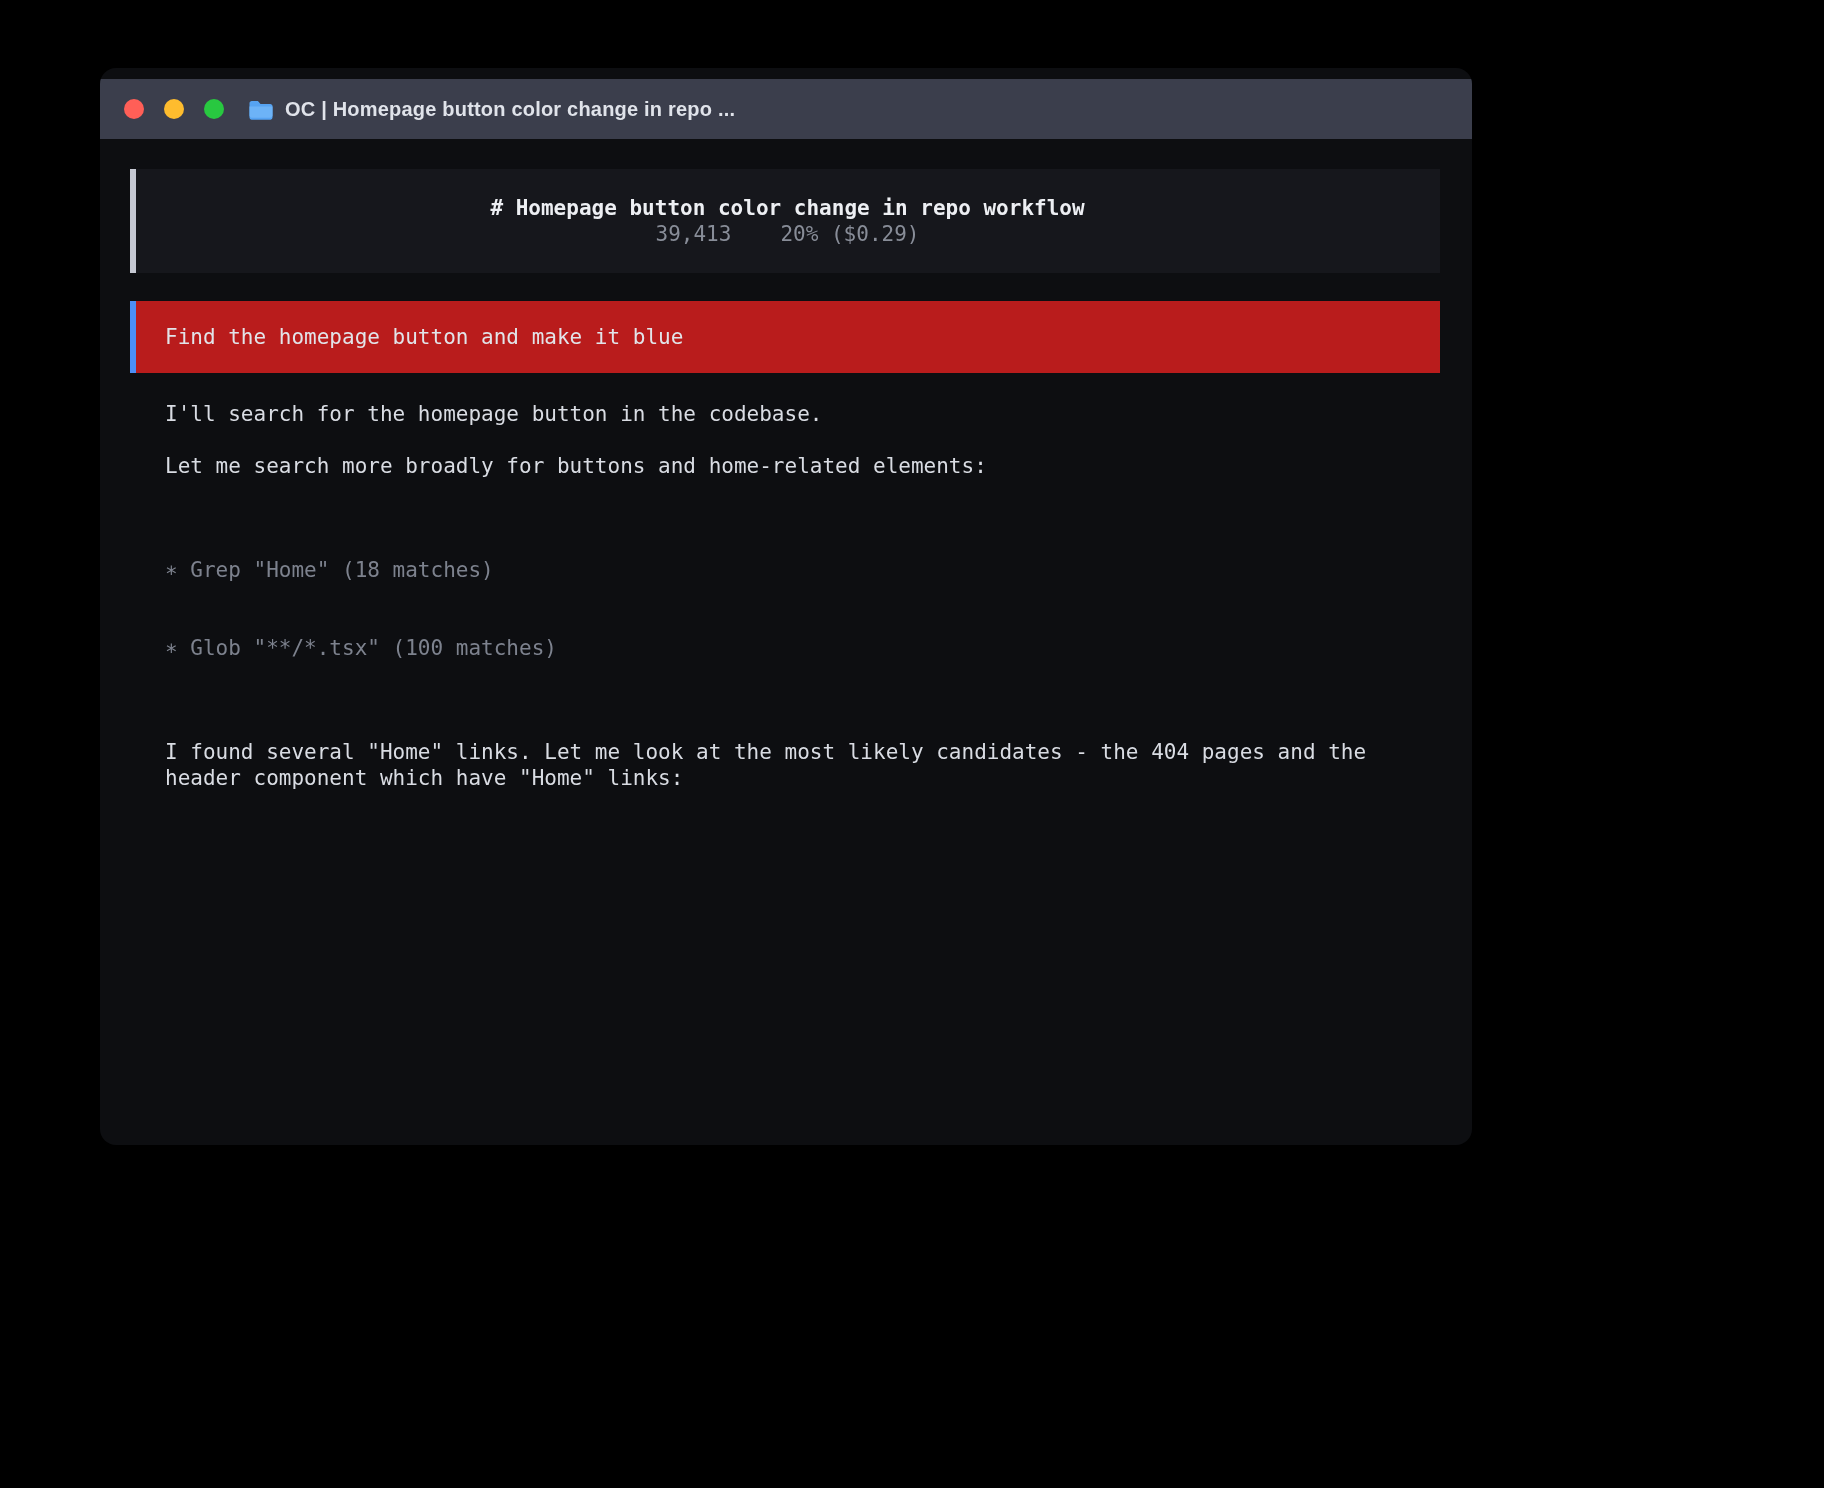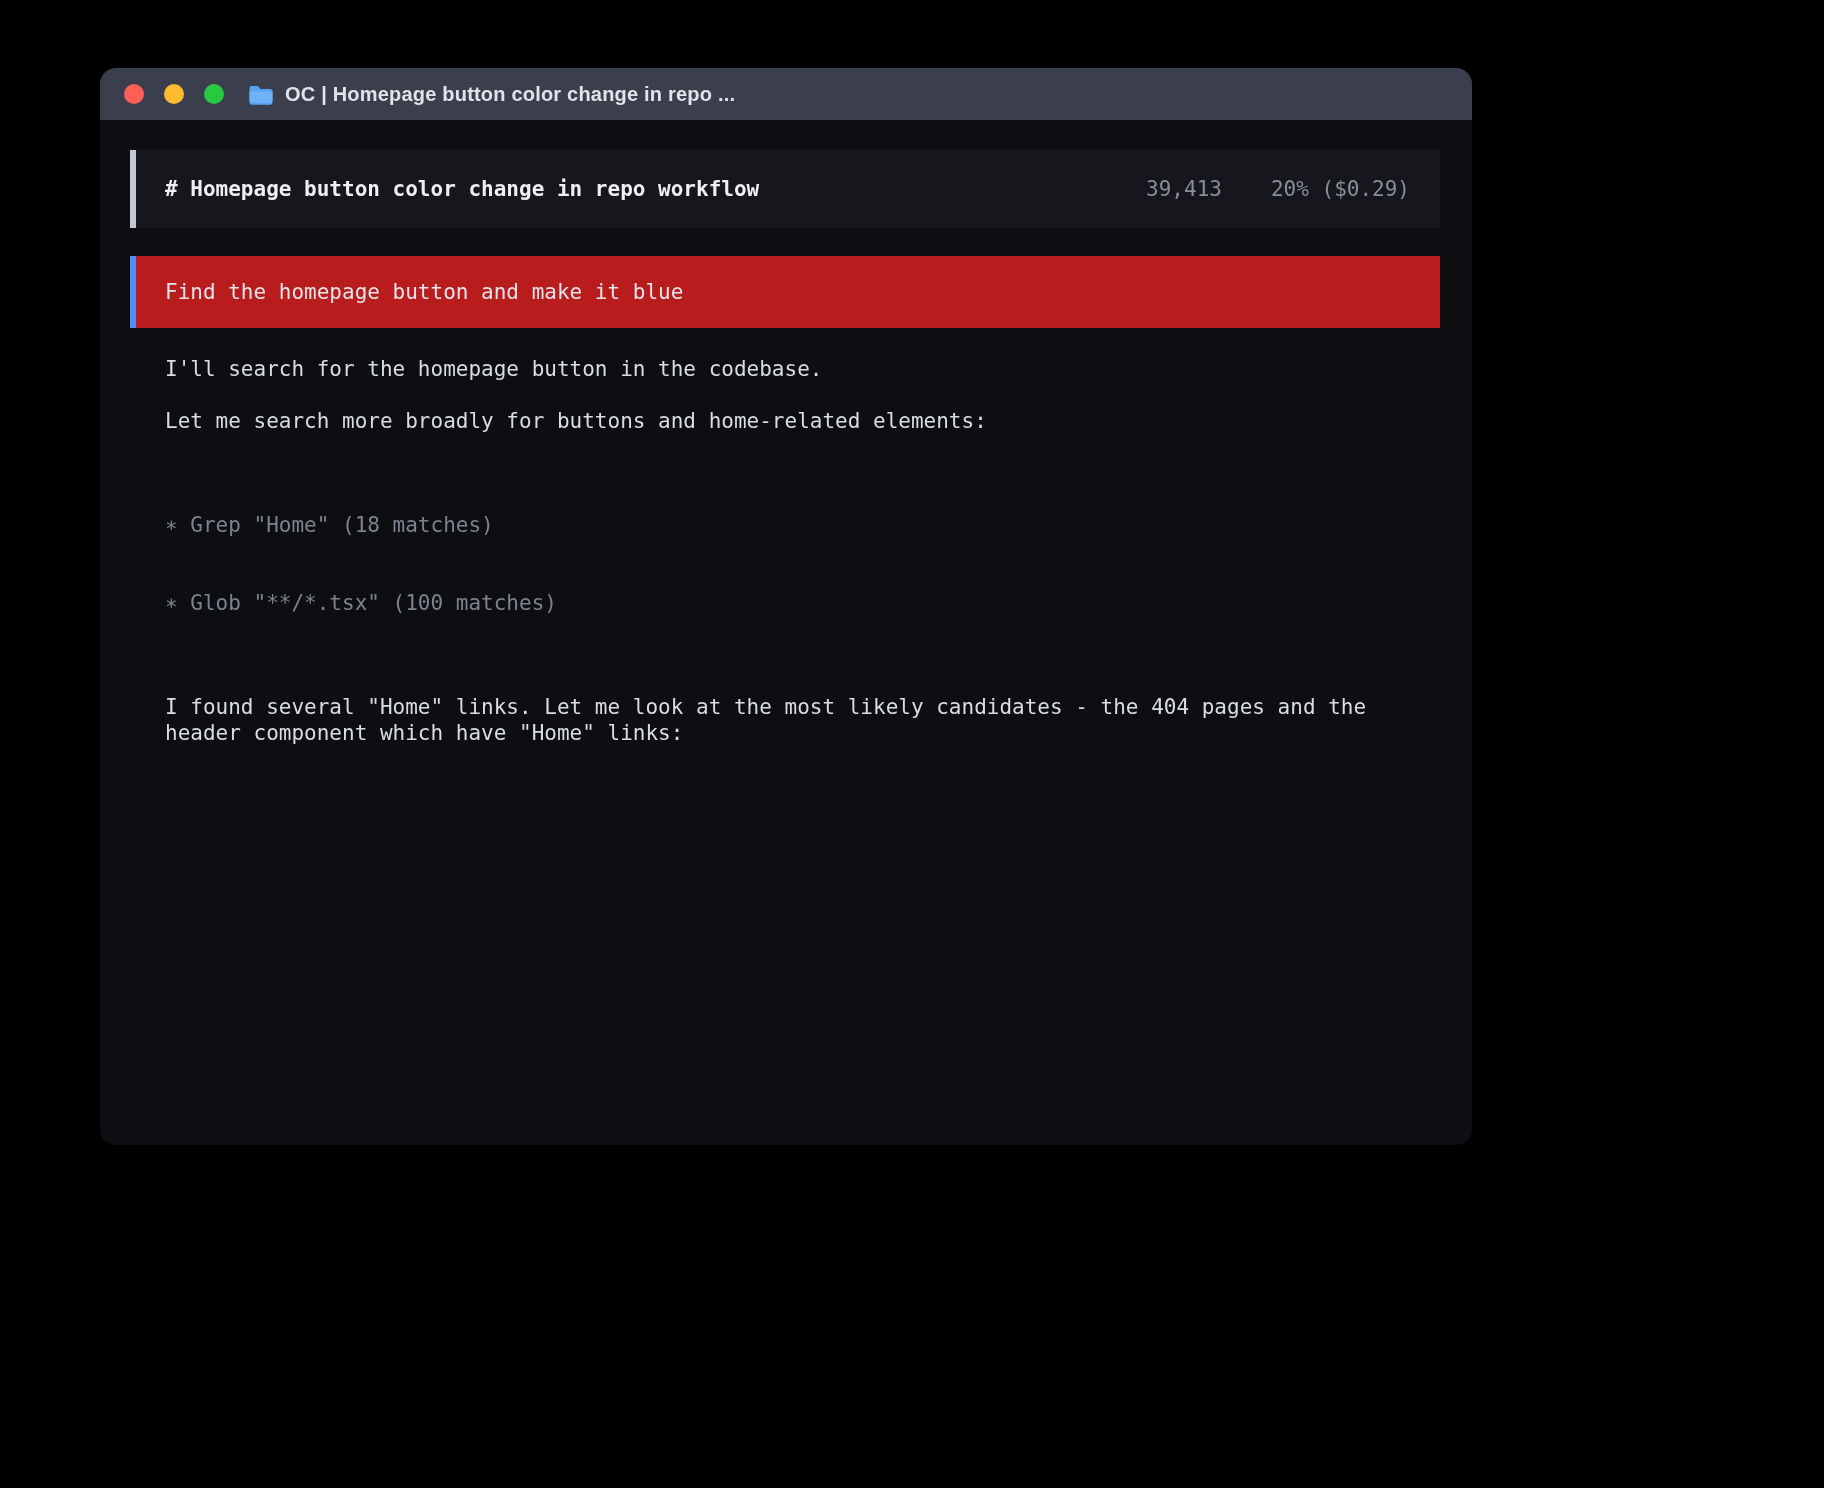--- a/index.html
+++ b/index.html
@@ -1,35 +1,35 @@
 <!DOCTYPE html>
 <html><head>
 <meta charset="utf-8">
 <style>
   html,body{margin:0;padding:0;background:#000;}
   .stage{position:relative;width:1824px;height:1488px;background:#000;overflow:hidden;}
 
   .window{position:absolute;left:100px;top:68px;width:1372px;height:1077px;background:#0d0e11;
           border-radius:16px;overflow:hidden;box-shadow:0 30px 90px rgba(0,0,0,.85);}
 
-  .titlebar{height:52px;background:#3b3e4c;display:flex;align-items:center;padding:0 16px;}
+  .titlebar{height:60px;background:#3b3e4c;display:flex;align-items:center;padding:0 16px;margin-top:11px;}
   .lights{display:flex;gap:20px;margin-left:8px;}
   .light{width:20px;height:20px;border-radius:50%;border:none;padding:0;cursor:default;}
   .light.red{background:#ff5f57}
   .light.yellow{background:#febc2e}
   .light.green{background:#28c840}
   .title-group{display:flex;align-items:center;gap:11px;margin-left:24px;}
   .folder{display:flex;align-items:center;}
   .window-title{font-family:"Liberation Sans",sans-serif;font-weight:700;font-size:20px;color:#e0e3ea;letter-spacing:.2px;}
 
   .term{padding:30px 32px 0 30px;font-family:"DejaVu Sans Mono","Liberation Mono",monospace;
         font-size:21px;line-height:26px;color:#d9dce3;}
 
   .session-header{border-left:6px solid #c6c9d3;background:#16171c;display:flex;justify-content:space-between;
-                  align-items:center;padding:26px 30px 26px 29px;margin-bottom:28px;}
+                  align-items:center;padding:26px 30px 26px 29px;margin-bottom:28px;flex-direction:column;}
   .session-title{font-weight:700;color:#edeff3;}
   .session-stats{color:#888d98;display:flex;gap:49px;}
 
   .user-block{border-left:6px solid #4d8ff6;background:#b91c1c;padding:23px 30px 23px 29px;
               margin-bottom:28px;color:#e2e4e9;}
 
   .transcript{margin-left:35px;}
   .para{margin-bottom:26px;white-space:pre-wrap;}
   .dim{color:#7d828e;}
 </style>

